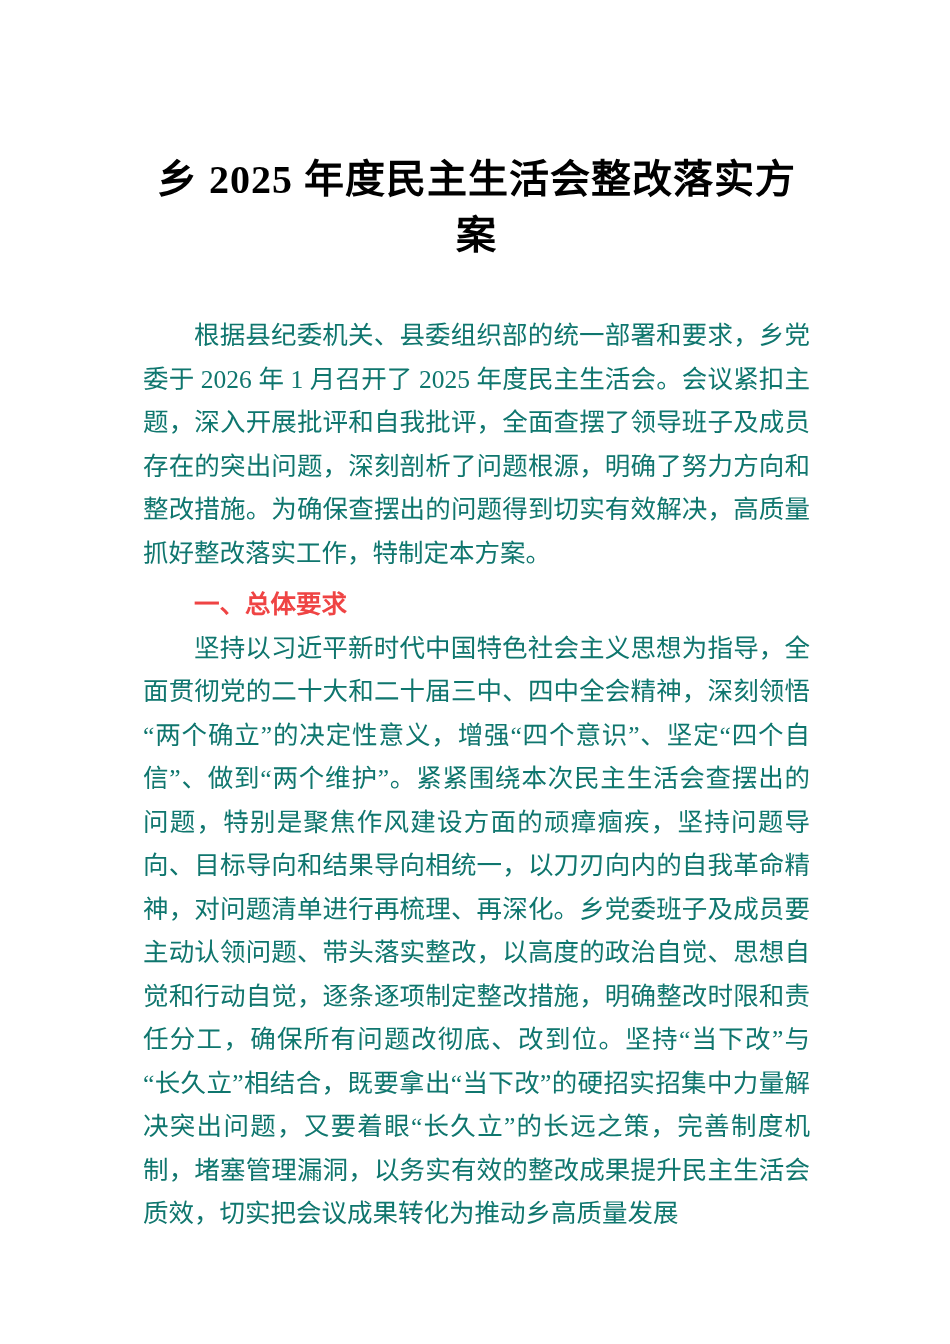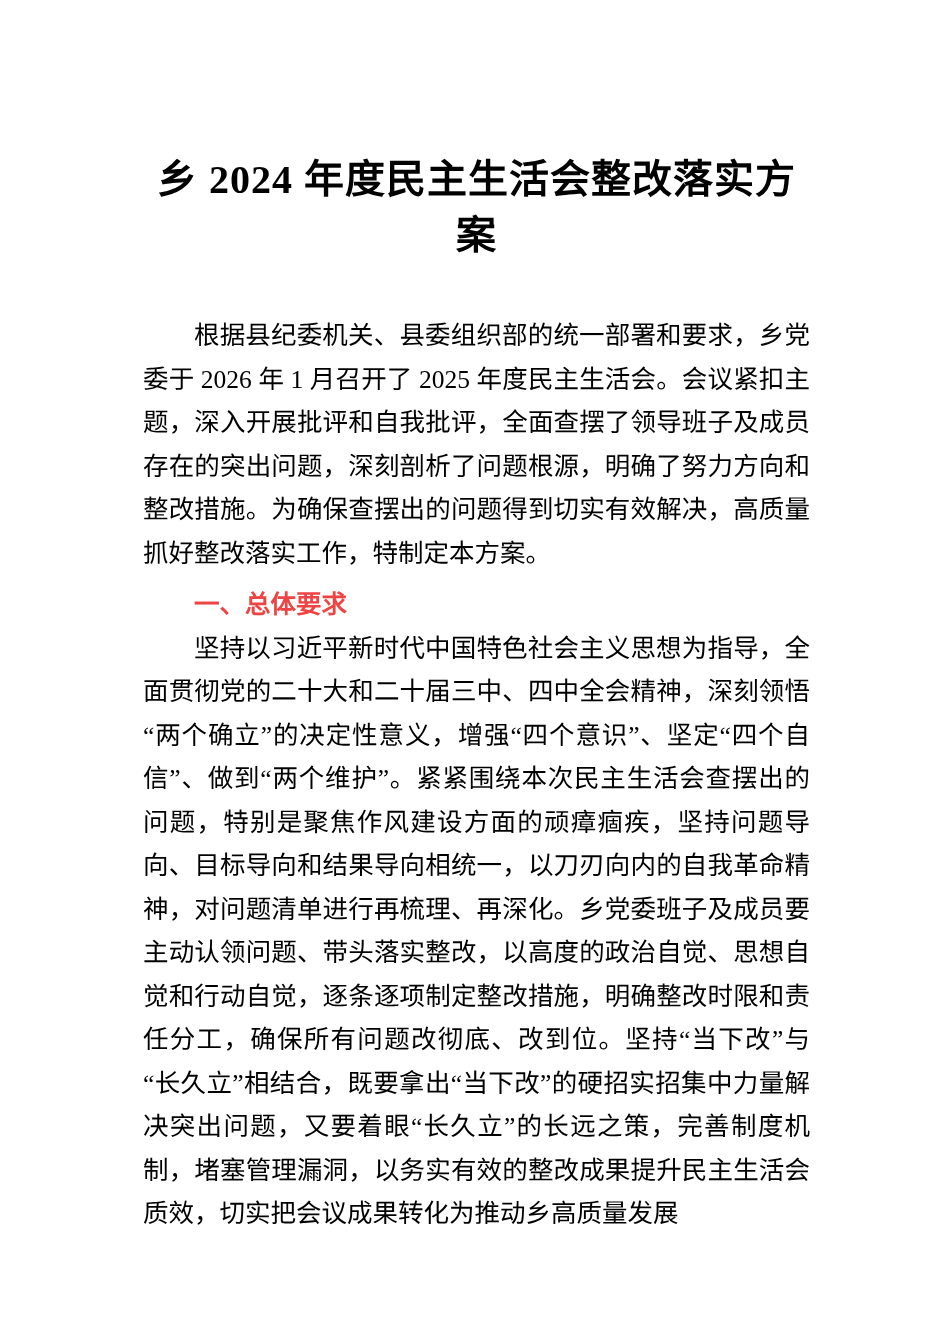--- a/index.html
+++ b/index.html
@@ -29,36 +29,36 @@
     color: #000000;
   }
   .body-para {
     margin: 0;
     font-family: "Liberation Serif", "DejaVu Serif", serif;
     font-size: 25.5px;
     line-height: 43.5px;
     text-align: justify;
     text-justify: inter-character;
     text-indent: 2em;
-    color: #000000;
+    color: #0f766e;
   }
   .section-heading {
     margin: 8px 0 0 0;
     font-family: "Liberation Sans", "DejaVu Sans", sans-serif;
     font-size: 25.5px;
     font-weight: bold;
     line-height: 43.5px;
     text-indent: 2em;
     color: #ef4444;
   }
 </style>
 </head>
 <body>
 
 <div class="page">
-  <h1 class="doc-title">乡 2024 年度民主生活会整改落实方案</h1>
+  <h1 class="doc-title">乡 2025 年度民主生活会整改落实方案</h1>
 
   <p class="body-para">根据县纪委机关、县委组织部的统一部署和要求，乡党委于 2026 年 1 月召开了 2025 年度民主生活会。会议紧扣主题，深入开展批评和自我批评，全面查摆了领导班子及成员存在的突出问题，深刻剖析了问题根源，明确了努力方向和整改措施。为确保查摆出的问题得到切实有效解决，高质量抓好整改落实工作，特制定本方案。</p>
 
   <h2 class="section-heading">一、总体要求</h2>
 
   <p class="body-para">坚持以习近平新时代中国特色社会主义思想为指导，全面贯彻党的二十大和二十届三中、四中全会精神，深刻领悟“两个确立”的决定性意义，增强“四个意识”、坚定“四个自信”、做到“两个维护”。紧紧围绕本次民主生活会查摆出的问题，特别是聚焦作风建设方面的顽瘴痼疾，坚持问题导向、目标导向和结果导向相统一，以刀刃向内的自我革命精神，对问题清单进行再梳理、再深化。乡党委班子及成员要主动认领问题、带头落实整改，以高度的政治自觉、思想自觉和行动自觉，逐条逐项制定整改措施，明确整改时限和责任分工，确保所有问题改彻底、改到位。坚持“当下改”与“长久立”相结合，既要拿出“当下改”的硬招实招集中力量解决突出问题，又要着眼“长久立”的长远之策，完善制度机制，堵塞管理漏洞，以务实有效的整改成果提升民主生活会质效，切实把会议成果转化为推动乡高质量发展</p>
 </div>
 
 </body></html>

